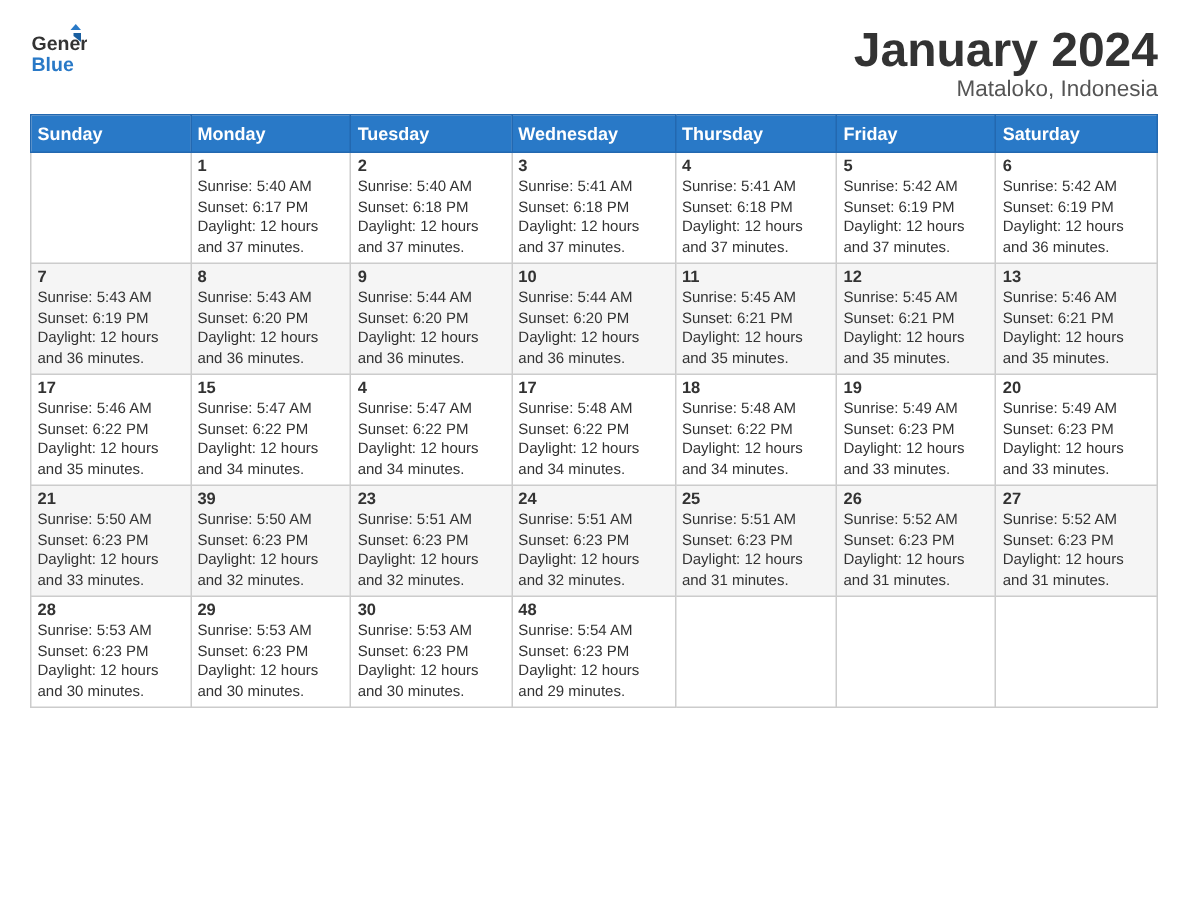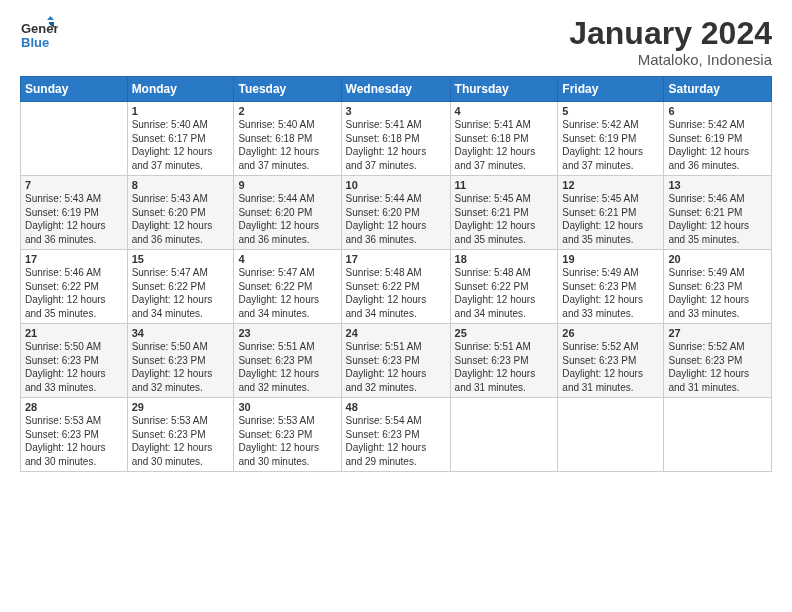--- a/index.html
+++ b/index.html
@@ -200,21 +200,21 @@
         <div class="day-num">20</div>
         <div class="day-info">Sunrise: 5:49 AM<br>Sunset: 6:23 PM<br>Daylight: 12 hours and 33 minutes.</div>
       </td>
         </tr>
         <tr>
           <td>
         <div class="day-num">21</div>
         <div class="day-info">Sunrise: 5:50 AM<br>Sunset: 6:23 PM<br>Daylight: 12 hours and 33 minutes.</div>
       </td>
           <td>
-        <div class="day-num">34</div>
+        <div class="day-num">39</div>
         <div class="day-info">Sunrise: 5:50 AM<br>Sunset: 6:23 PM<br>Daylight: 12 hours and 32 minutes.</div>
       </td>
           <td>
         <div class="day-num">23</div>
         <div class="day-info">Sunrise: 5:51 AM<br>Sunset: 6:23 PM<br>Daylight: 12 hours and 32 minutes.</div>
       </td>
           <td>
         <div class="day-num">24</div>
         <div class="day-info">Sunrise: 5:51 AM<br>Sunset: 6:23 PM<br>Daylight: 12 hours and 32 minutes.</div>
       </td>

